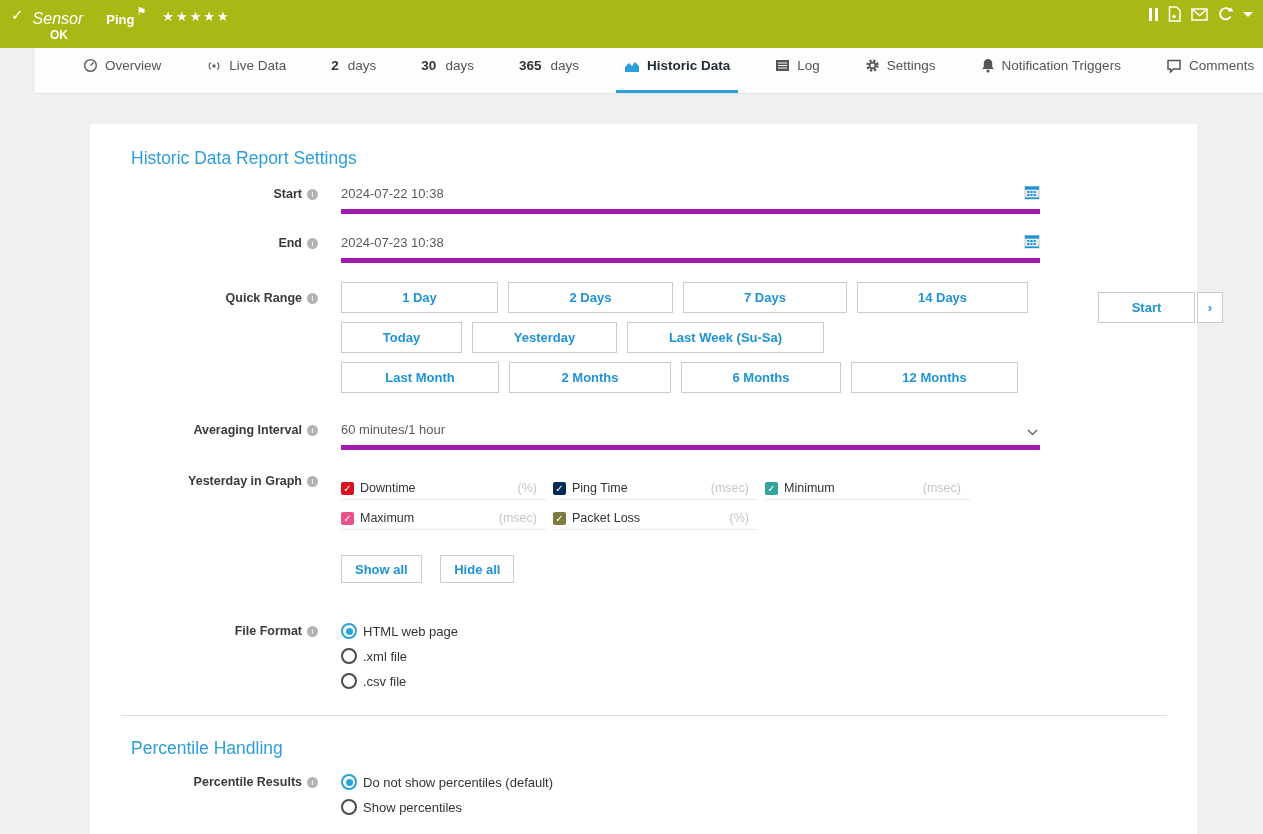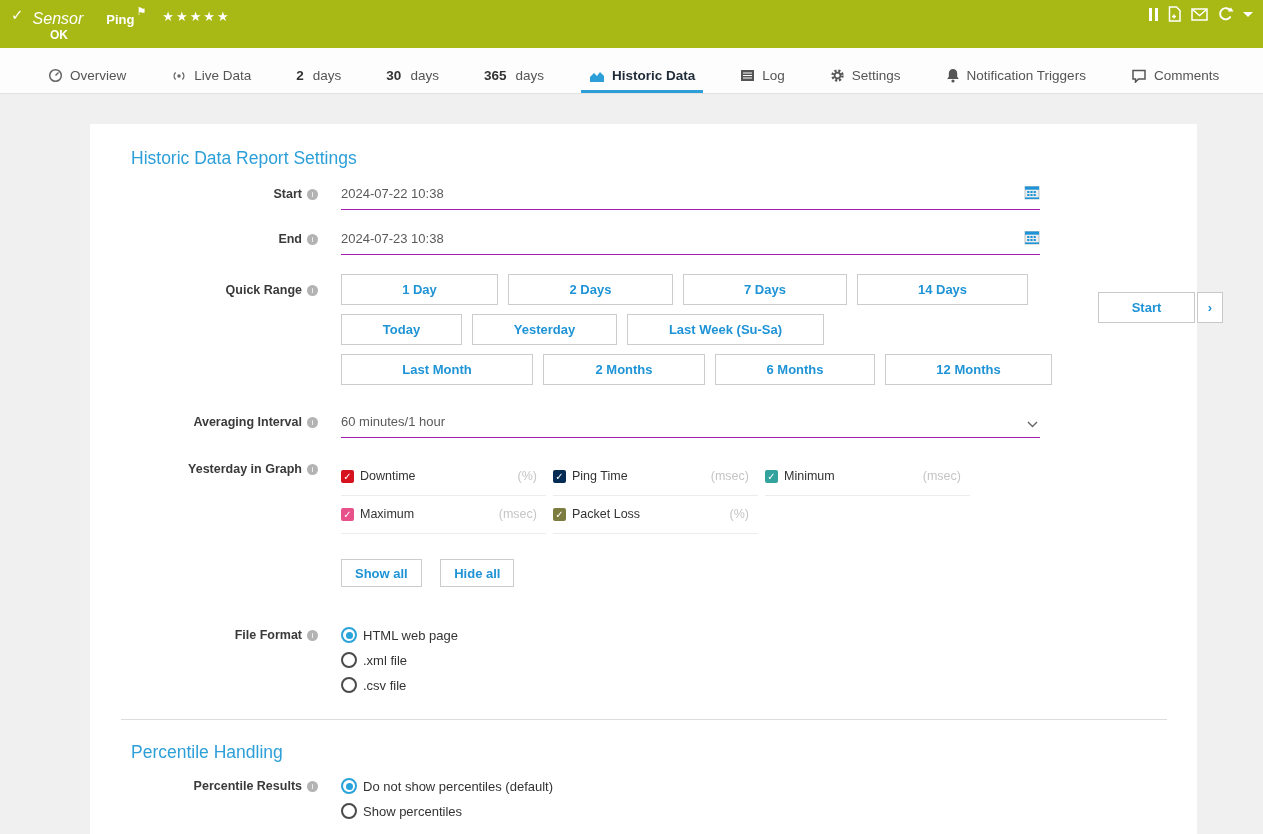--- a/index.html
+++ b/index.html
@@ -18,54 +18,54 @@
   .hdr-flag { font-size:11px; vertical-align:9px; margin-left:2px; }
   .hdr-stars { font-size:13px; letter-spacing:2px; margin-left:16px; vertical-align:3px; }
   .hdr-status { position:absolute; left:50px; top:28px; font-size:12px; font-weight:bold; }
   .hdr-icons { position:absolute; right:10px; top:6px; display:flex; align-items:center; gap:9px; }
   .hdr-icons svg { display:block; }
   .pause-bars { display:flex; gap:3px; }
   .pause-bars i { display:block; width:3px; height:13px; background:#fff; }
   .caret-down { width:0; height:0; border-left:5px solid transparent; border-right:5px solid transparent; border-top:5px solid #fff; }
   
   .tabbar { height:46px; background:#fdfdfd; border-bottom:1px solid #e2e2e2;
-            display:flex; align-items:flex-end; padding:0 10px 0 44px; gap:37px; }
+            display:flex; padding:0 10px 0 44px; gap:37px;margin-left:35px; }
   .tab { display:flex; align-items:center; gap:7px; font-size:13.5px; color:#555;
          padding:0 4px 10px 4px; position:relative; white-space:nowrap; cursor:pointer; }
   .tab .num { font-weight:bold; color:#333; margin-right:2px; }
   .tab.active { color:#1f2b38; }
   .tab.active::after { content:""; position:absolute; left:-4px; right:-4px; bottom:0; height:3px; background:#2d9fd8; }
   .tab svg { display:block; flex:0 0 auto; }
   
   .panel { position:absolute; left:90px; top:124px; width:1107px; height:710px; background:#fff; }
   .section-title { color:#2d9fd8; font-size:17.5px; font-weight:400; margin-left:41px; }
   .pad-top { padding-top:24px; }
   .frow { position:relative; padding-left:251px; }
   .flabel { position:absolute; left:0; top:1px; width:228px; text-align:right; font-size:12.5px; font-weight:bold; color:#3a3a3a; white-space:nowrap; }
   .info-icon { display:inline-block; width:11px; height:11px; background:#b3b3b3; color:#fff;
                border-radius:50%; font-size:8px; line-height:11px; text-align:center;
                margin-left:5px; vertical-align:1px; font-weight:normal; }
-  .field { width:699px; position:relative; border-bottom:1px solid #a21caf;
+  .field { width:699px; position:relative; border-bottom:5px solid #a21caf;
            padding-bottom:8px; font-size:13px; color:#5a5a5a; }
   .field .cal { position:absolute; right:0; top:-2px; cursor:pointer; }
   .field .dd-arrow { position:absolute; right:2px; top:2px; cursor:pointer; }
   
   .qr-row { display:flex; gap:10px; margin-bottom:9px; }
   .qr-btn { height:31px; border:1px solid #ccc; background:#fff; color:#1e93d6;
             font-size:13px; font-weight:bold; display:flex; align-items:center;
             justify-content:center; cursor:pointer; font-family:inherit; }
   .r1 .qr-btn:nth-child(1){width:157px}.r1 .qr-btn:nth-child(2){width:165px}
   .r1 .qr-btn:nth-child(3){width:164px}.r1 .qr-btn:nth-child(4){width:171px}
   .r2 .qr-btn:nth-child(1){width:121px}.r2 .qr-btn:nth-child(2){width:145px}
   .r2 .qr-btn:nth-child(3){width:197px}.r2 .qr-btn:nth-child(4){width:193px}
-  .r3 .qr-btn:nth-child(1){width:192px}.r3 .qr-btn:nth-child(2){width:162px}
+  .r3 .qr-btn:nth-child(1){width:158px}.r3 .qr-btn:nth-child(2){width:162px}
   .r3 .qr-btn:nth-child(3){width:160px}.r3 .qr-btn:nth-child(4){width:167px}
   
   .ch-grid { display:flex; flex-wrap:wrap; width:660px; }
-  .ch-cell { width:205px; margin-right:7px; margin-bottom:11px; padding-bottom:12px;
+  .ch-cell { width:205px; margin-right:7px; margin-bottom:11px; padding-bottom:4px;
              border-bottom:1px solid #ececec; display:flex; align-items:center;
              font-size:12.5px; color:#333; cursor:pointer; }
   .cb { width:13px; height:13px; border-radius:2px; margin-right:6px; flex:0 0 auto;
         color:#fff; font-size:10px; line-height:13px; text-align:center; }
   .cb::after { content:"✓"; }
   .ch-unit { margin-left:auto; color:#c5c5c5; padding-right:9px; }
   .sm-btn { height:28px; padding:0 13px; border:1px solid #ccc; background:#fff;
             color:#1e93d6; font-size:13px; font-weight:bold; cursor:pointer;
             font-family:inherit; margin-right:14px; }
   

